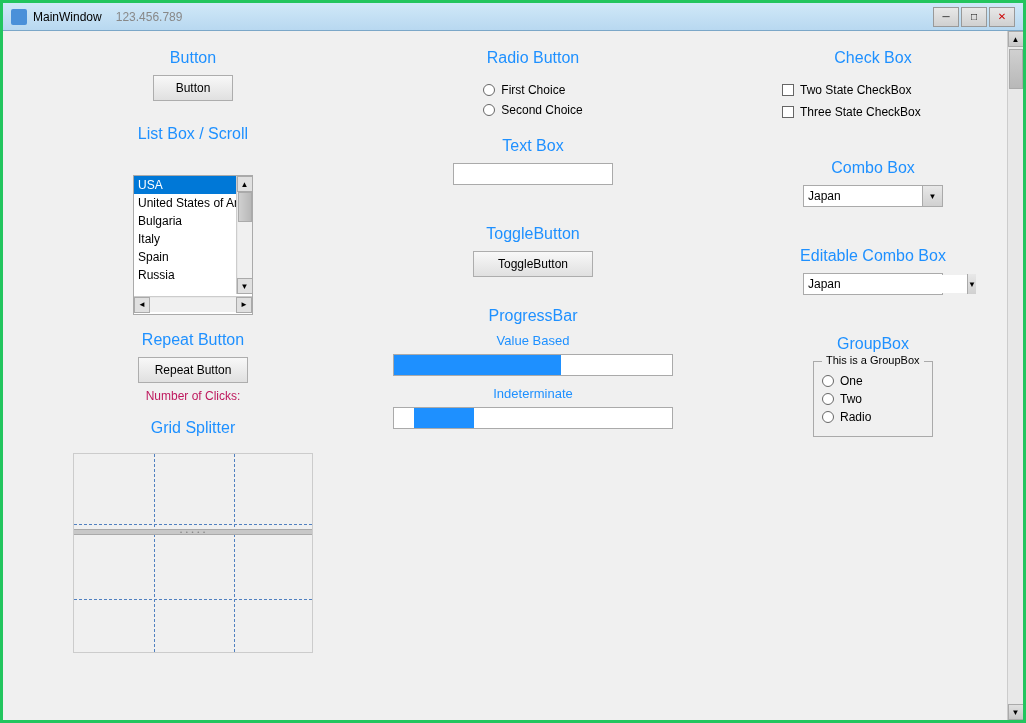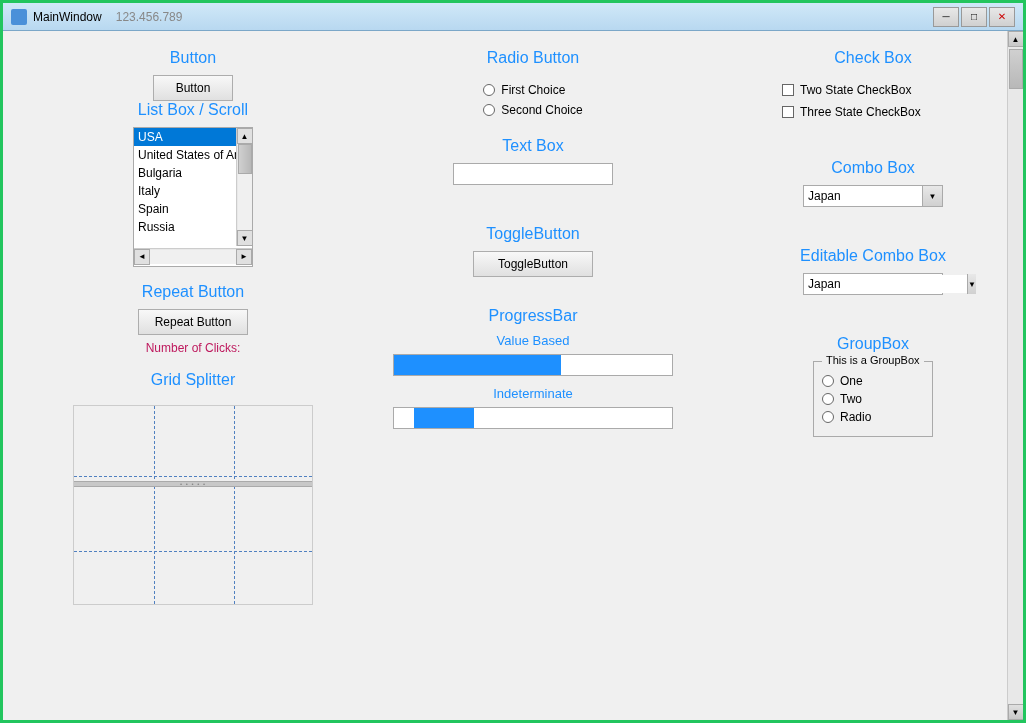--- a/index.html
+++ b/index.html
@@ -439,28 +439,28 @@
       <div class="titlebar-btn">□</div>
       <div class="titlebar-btn close">✕</div>
     </div>
   </div>
 
   <div class="content">
     <div class="main-area">
 
       <div class="col section">
 
-        <div class="center-content" style="margin-bottom:0;">
+        <div class="center-content" style="margin-bottom:24px;">
           <div class="section-title">Button</div>
           <button class="win-button">Button</button>
         </div>
 
         <div class="center-content" style="margin-bottom:16px;">
           <div class="section-title">List Box / Scroll</div>
-          <div style="position:relative; display:inline-block;">
+          <div style="position:relative; display:inline-block;margin-top:24px;">
             <div class="list-box">
               <div class="list-box-inner">
                 <div class="list-box-item selected">USA</div>
                 <div class="list-box-item">United States of Am</div>
                 <div class="list-box-item">Bulgaria</div>
                 <div class="list-box-item">Italy</div>
                 <div class="list-box-item">Spain</div>
                 <div class="list-box-item">Russia</div>
               </div>
               <div class="list-box-scrollbar">

